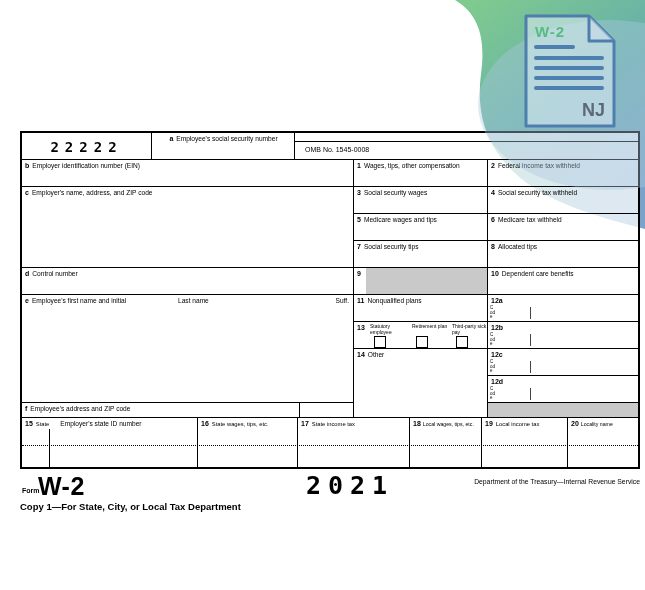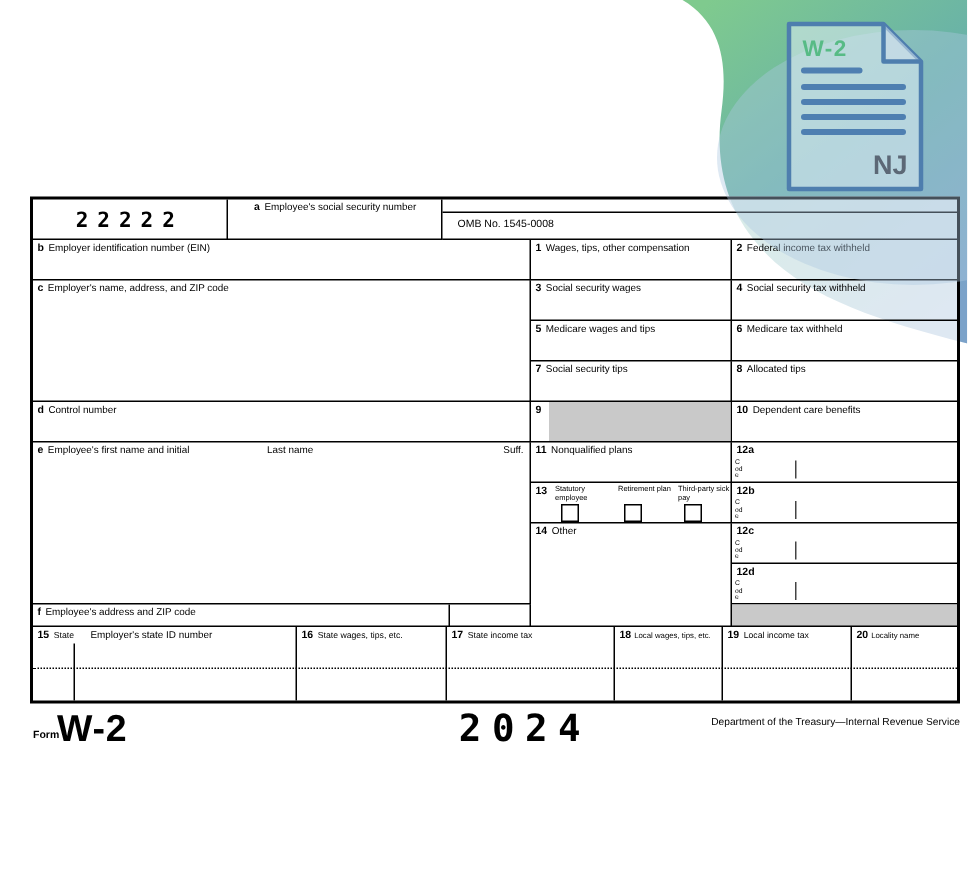--- a/index.html
+++ b/index.html
@@ -265,16 +265,17 @@
       <line x1="13" y1="45" x2="79" y2="45"></line>
       <line x1="13" y1="55" x2="79" y2="55"></line>
       <line x1="13" y1="65" x2="79" y2="65"></line>
       <line x1="13" y1="75" x2="79" y2="75"></line>
     </g>
     <text x="82" y="103" text-anchor="end" font-family="Liberation Sans, sans-serif" font-size="18" font-weight="bold" fill="#5c6876">NJ</text>
   </svg>
 
   <span class="ft" style="left:22px;top:487px;font-size:7px;font-weight:bold;">Form</span>
   <span class="ft" style="left:38px;top:472px;font-size:25px;font-weight:bold;letter-spacing:0.5px;">W-2</span>
-  <span class="ft digits" style="left:298px;top:471px;width:104px;text-align:center;font-size:25px;letter-spacing:7px;">2024</span>
+  <span class="ft digits" style="left:298px;top:471px;width:104px;text-align:center;font-size:25px;letter-spacing:7px;">2021</span>
   <span class="ft" style="right:5px;top:478px;width:220px;text-align:right;font-size:6.8px;">Department of the Treasury—Internal Revenue Service</span>
+  <span class="ft" style="left:20px;top:501px;font-size:9.5px;font-weight:bold;">Copy 1—For State, City, or Local Tax Department</span>
 
 </div>
 
 </body></html>

